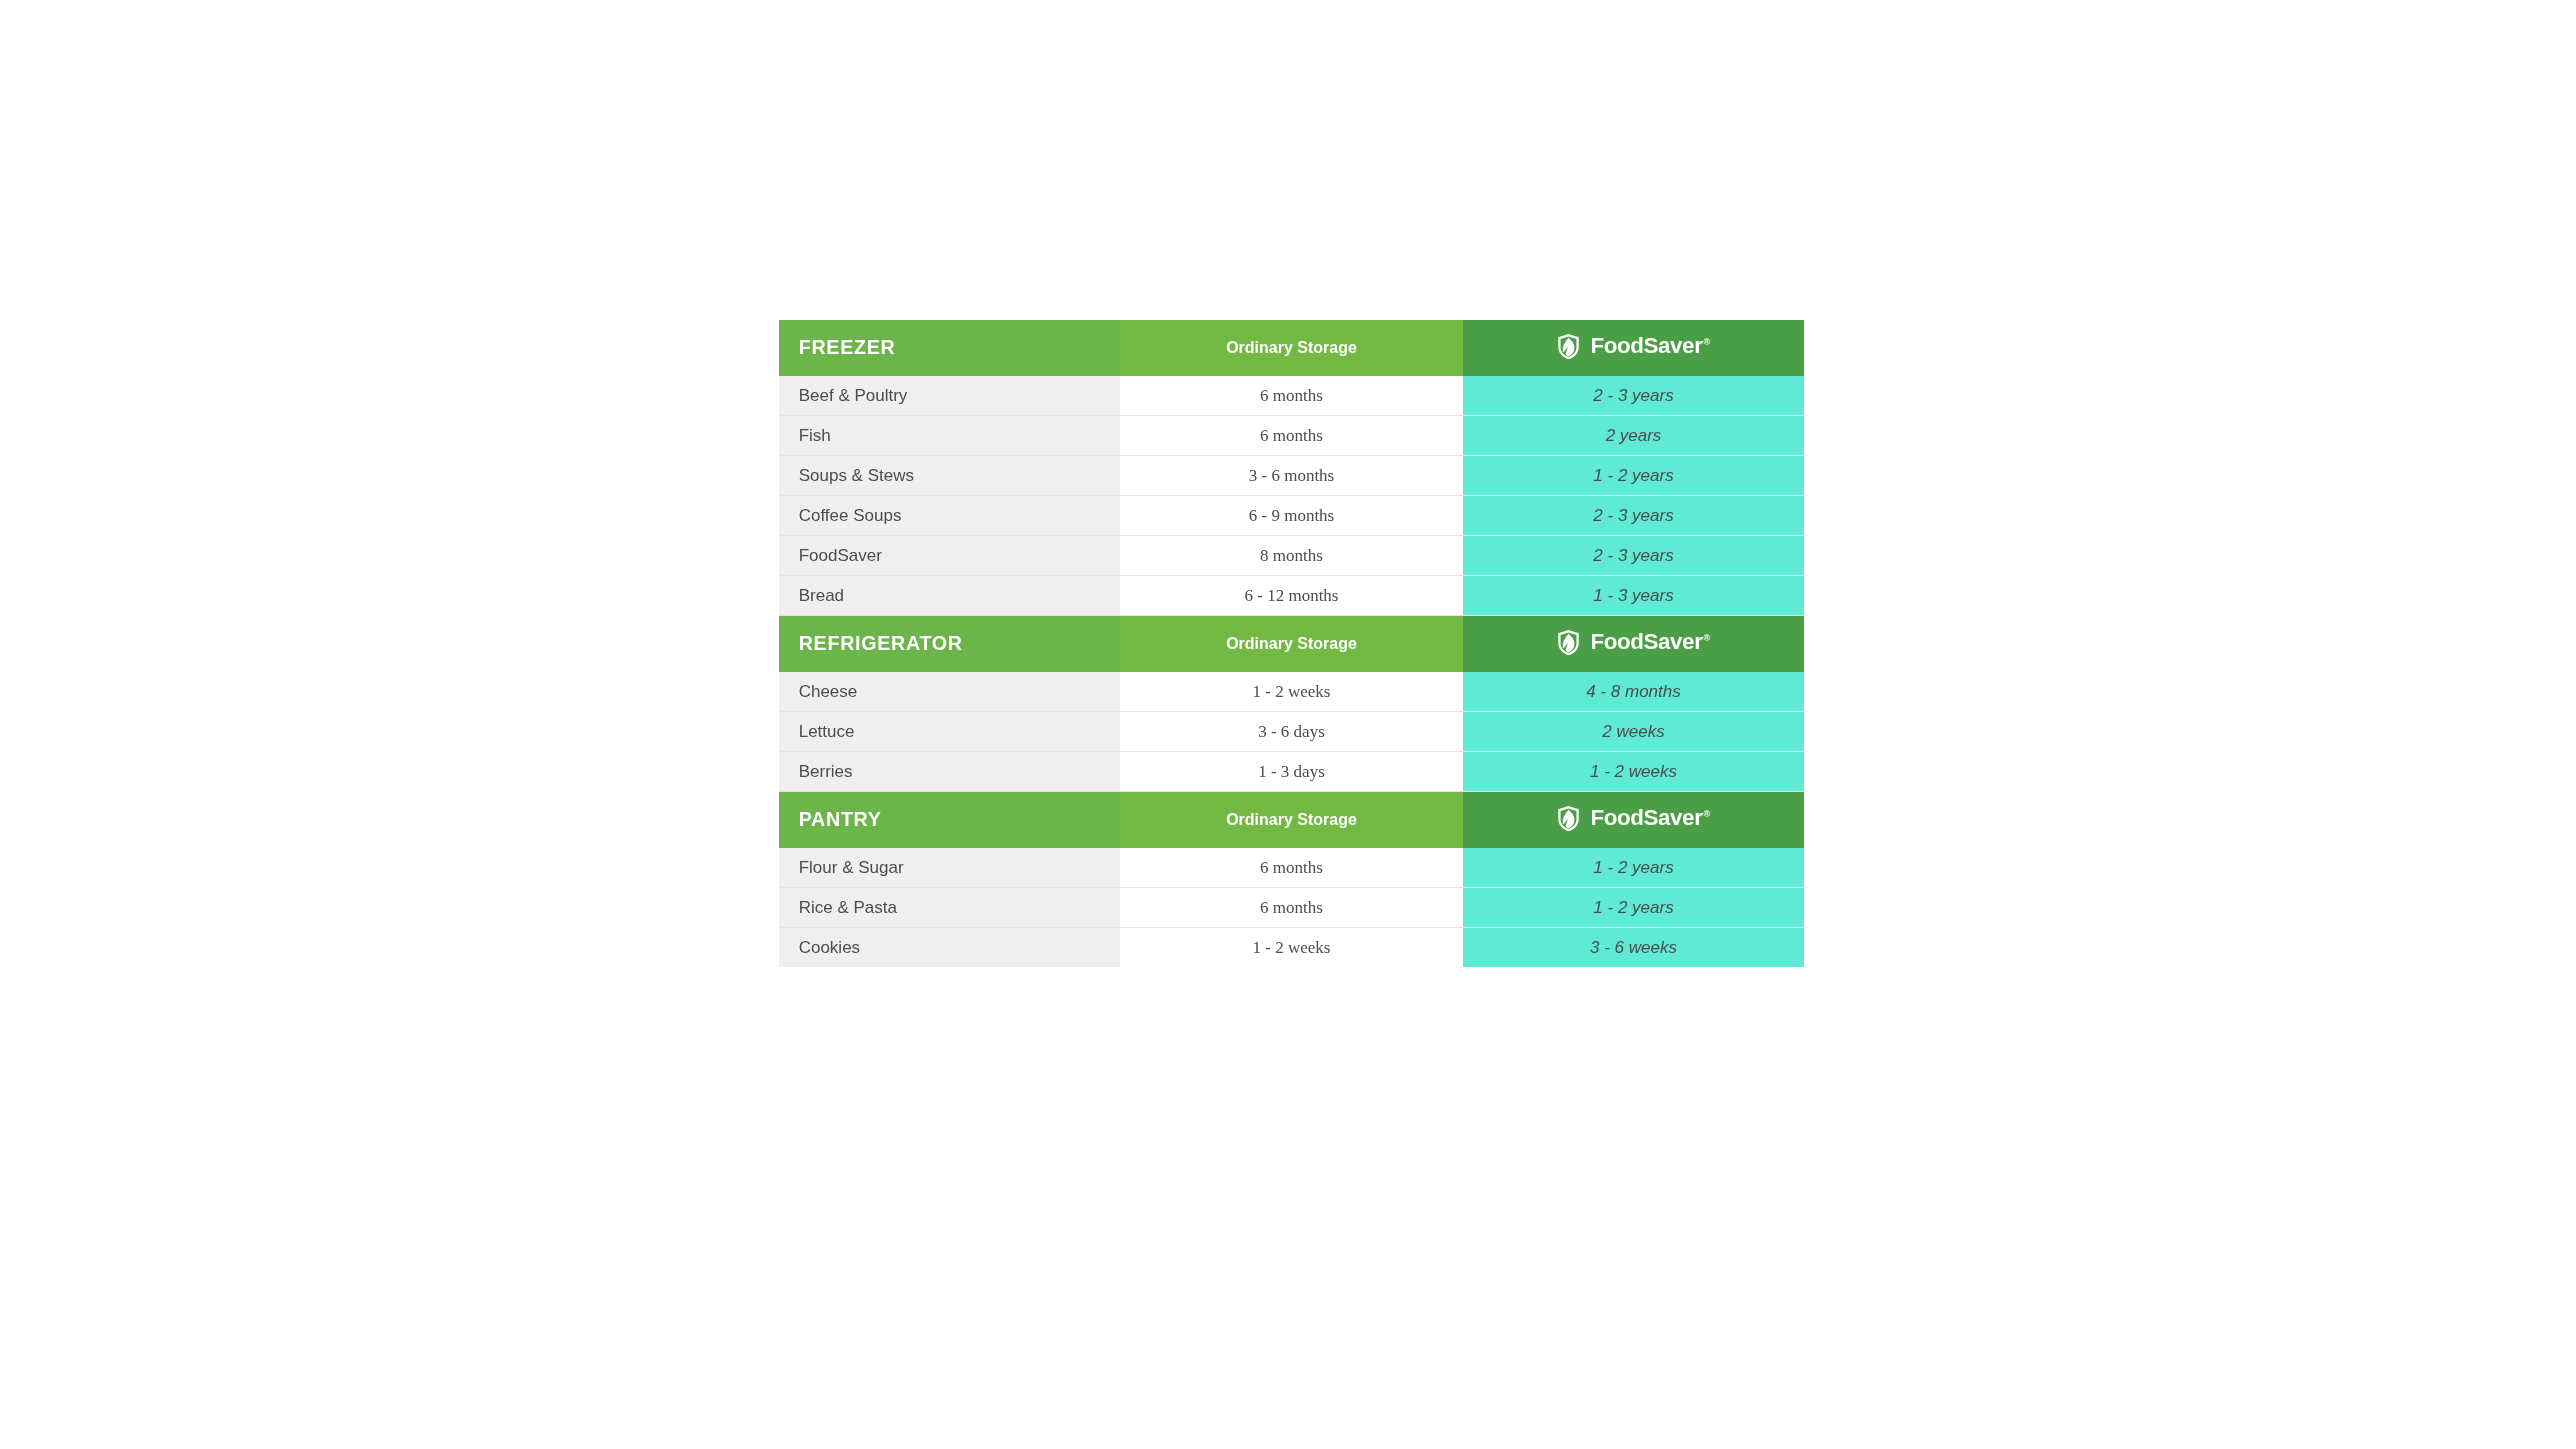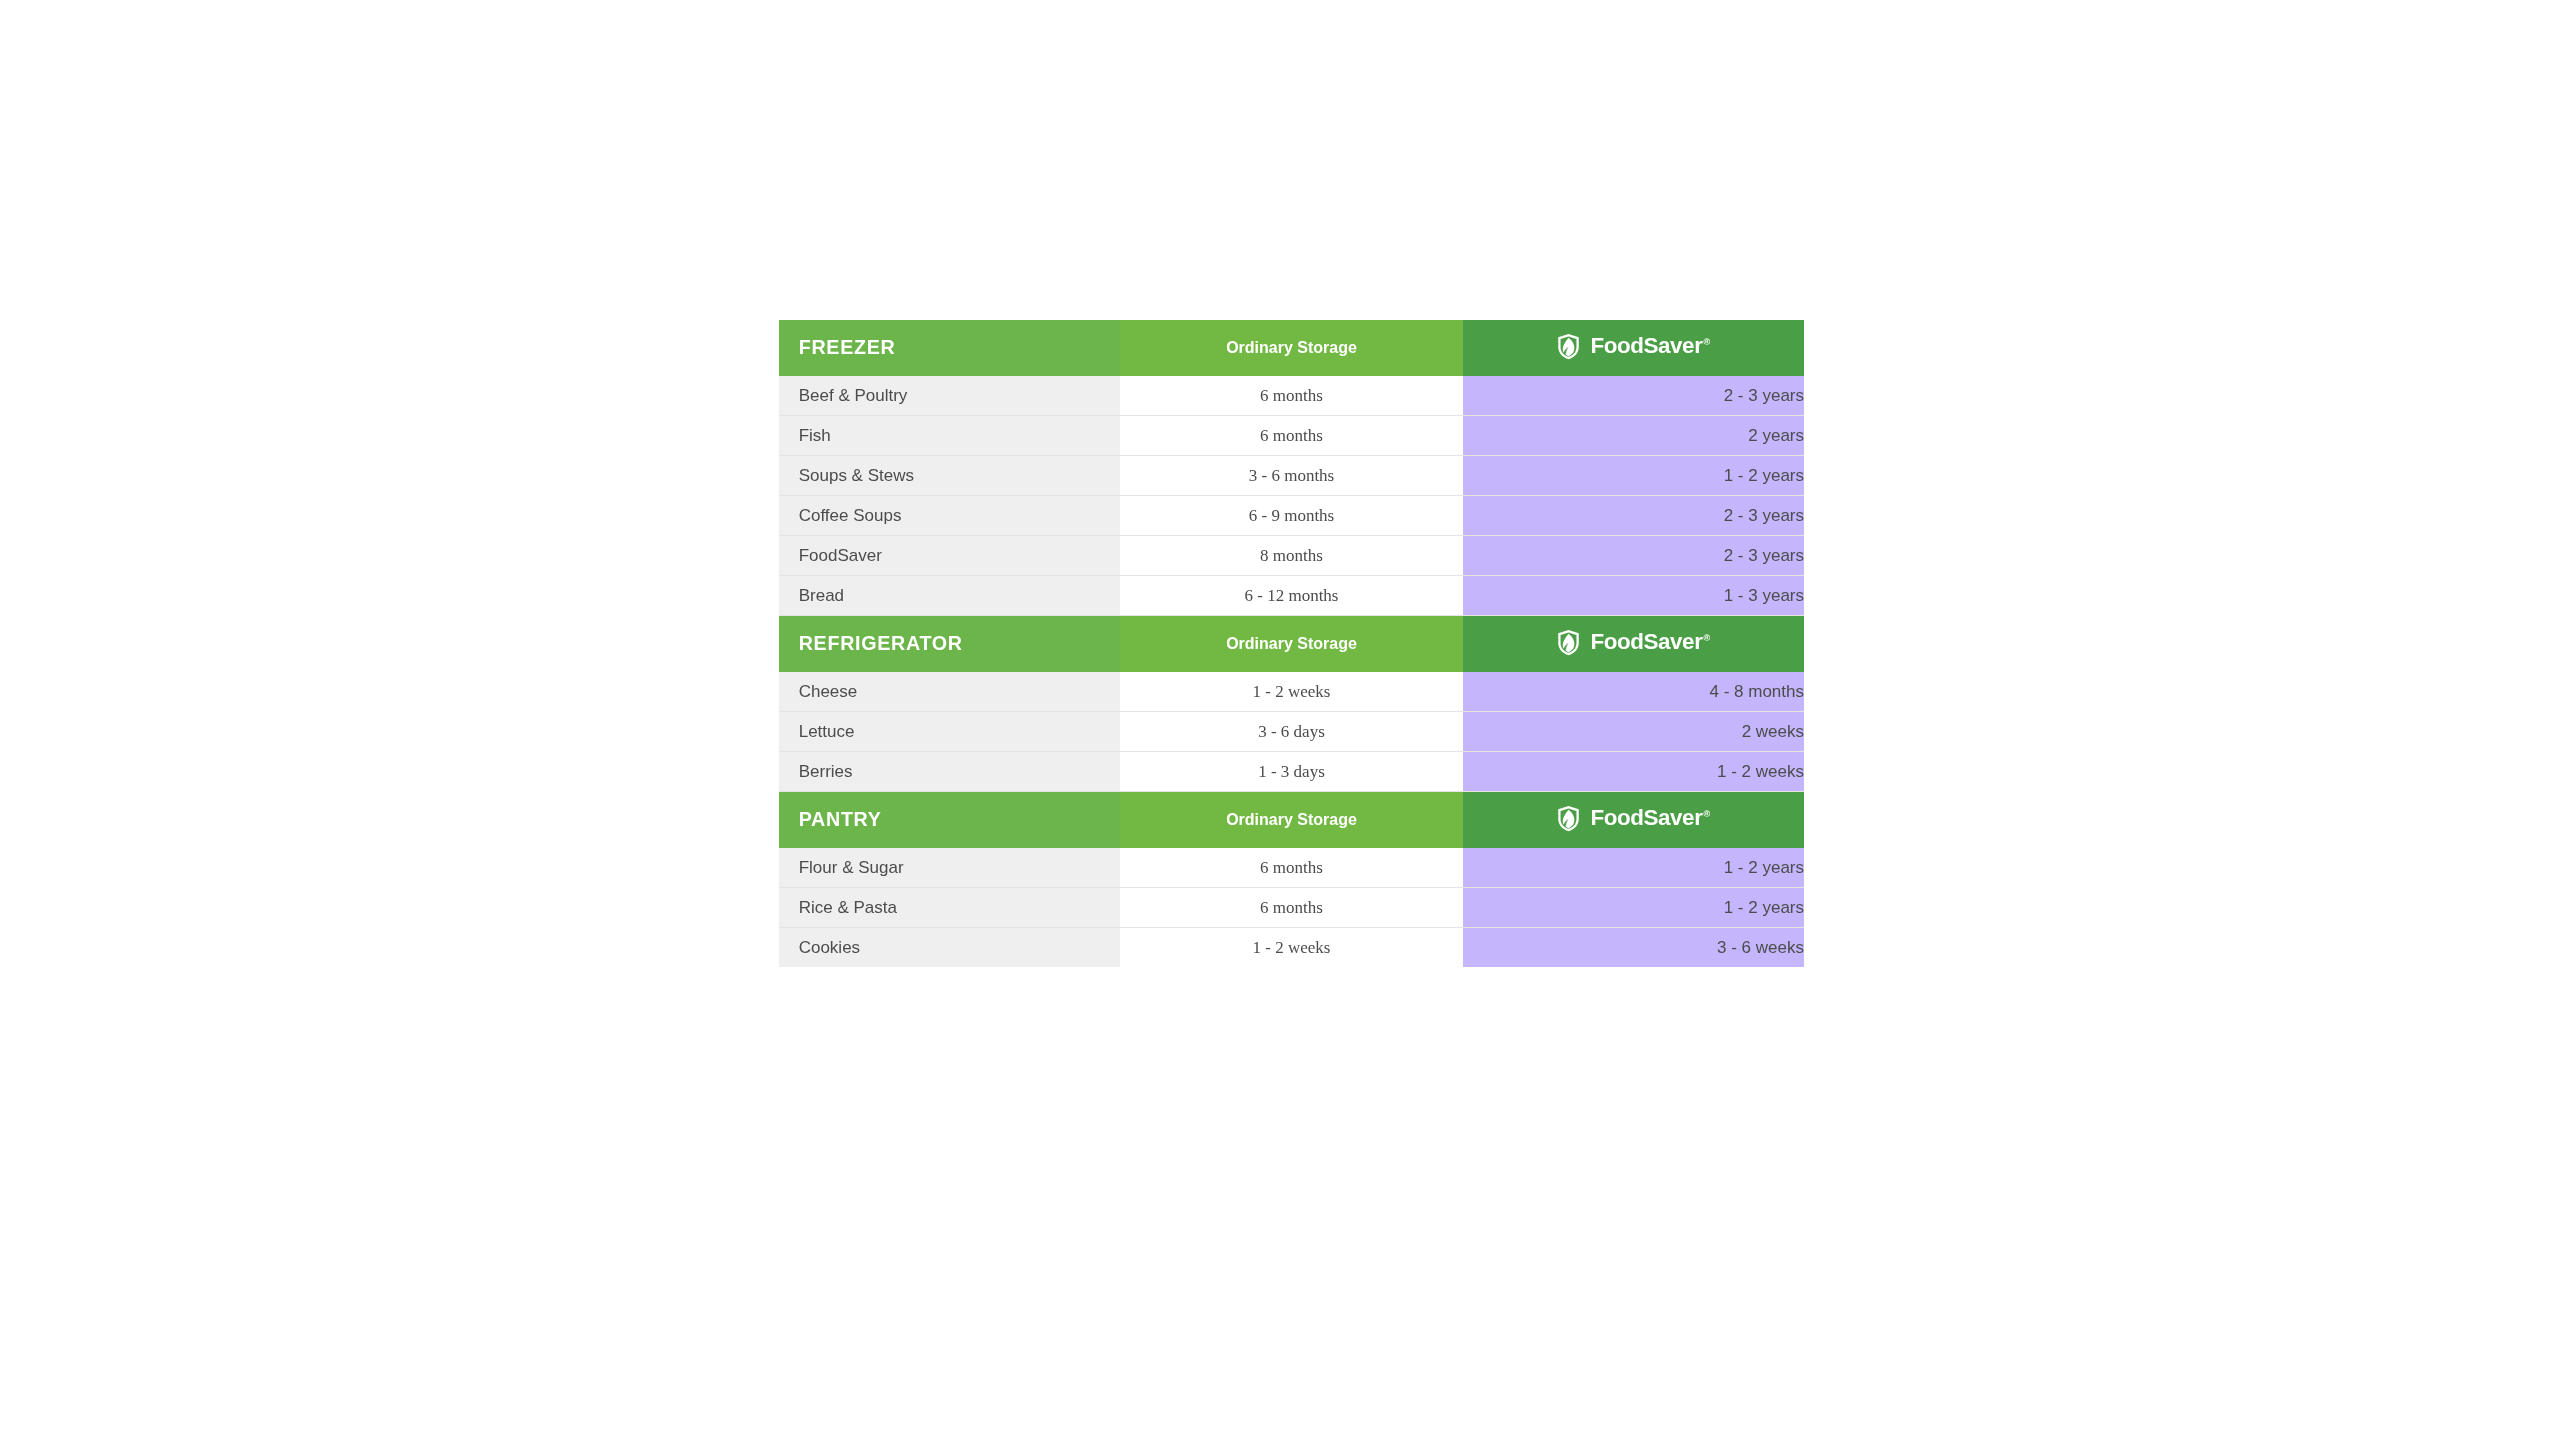--- a/index.html
+++ b/index.html
@@ -127,22 +127,23 @@
     background: #efefef;
     text-align: left;
     padding-left: 19.7px !important;
   }
   td.cell-ordinary {
     background: #ffffff;
     text-align: center;
     font-family: Liberation Serif, serif;
   }
   td.cell-foodsaver {
-    background: #c4b5fd;
-    text-align: right;
+    background: #5eead4;
+    text-align: center;
+    font-style: italic;
   }
 
   
   tr.section-gap > td {
     height: 0;
     padding: 0;
     border: 0;
     background: #ffffff;
   }
 </style>

